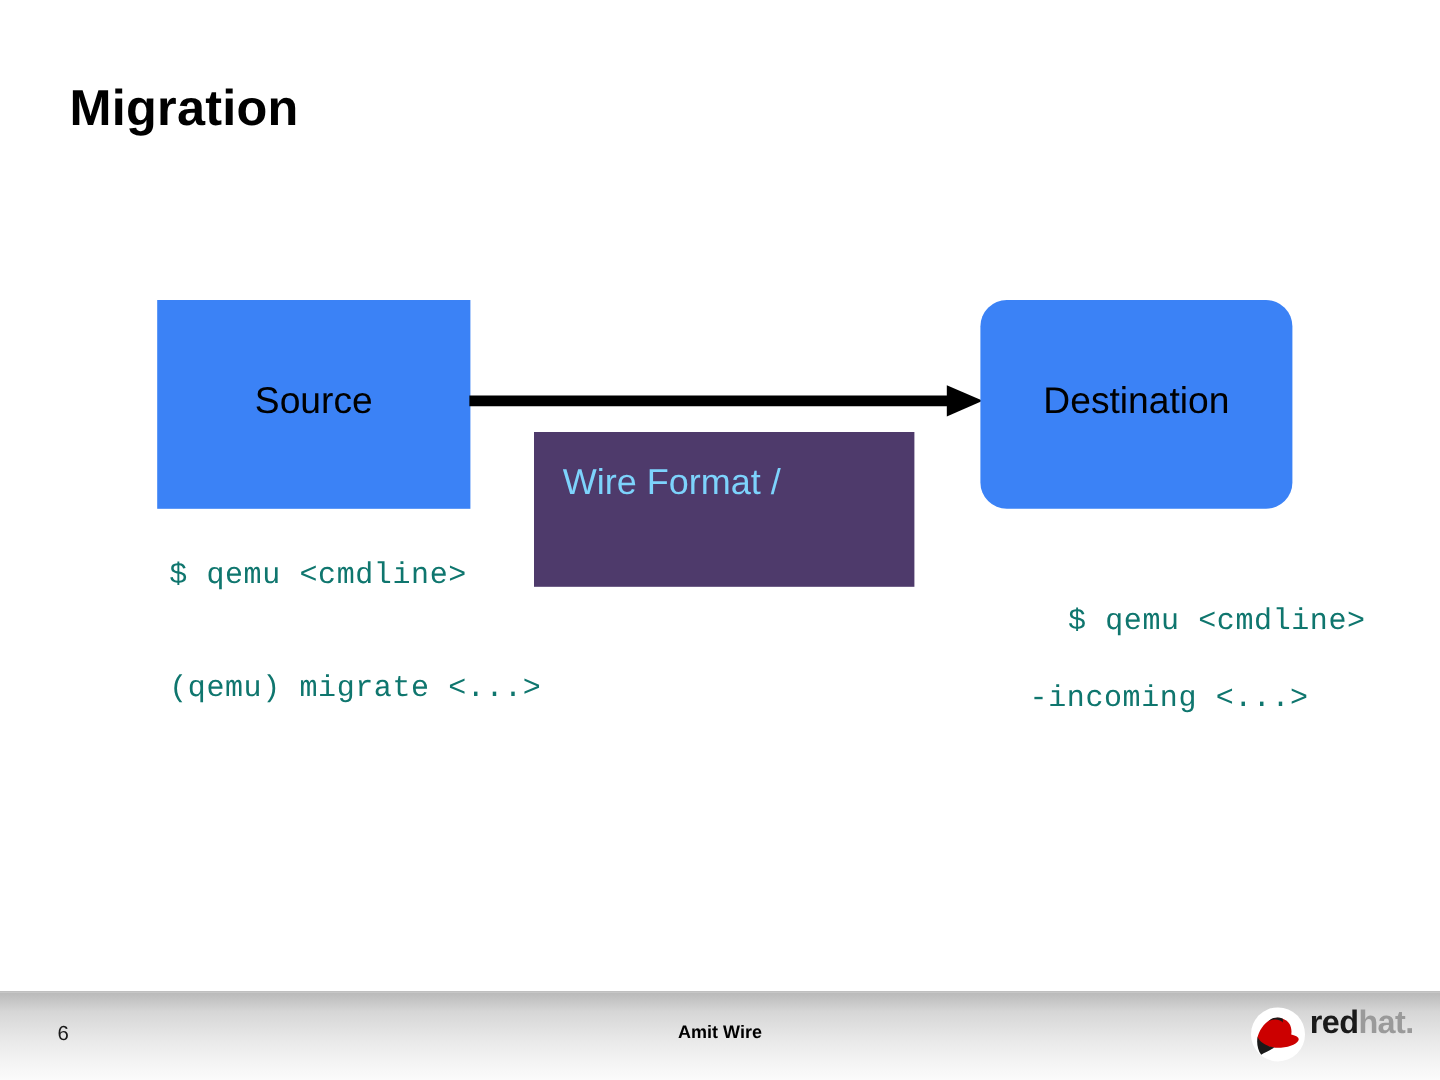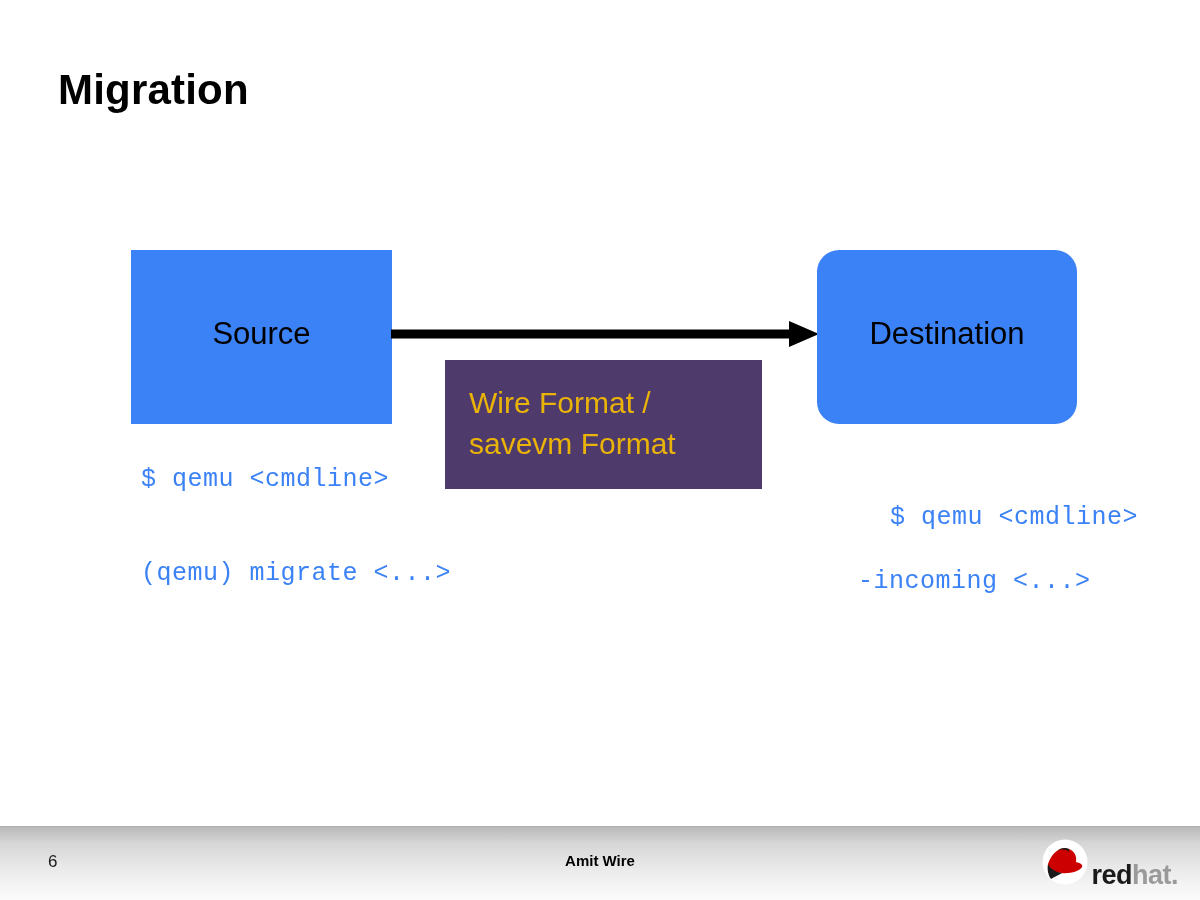--- a/index.html
+++ b/index.html
@@ -81,31 +81,31 @@
     left: 445px;
     top: 360px;
     width: 317px;
     height: 129px;
     background: #4e3a6b;
     box-sizing: border-box;
     padding: 22px 0 0 24px;
   }
   #wire-format-box .wf-line {
     font-size: 30px;
-    color: #eab308;
+    color: #7dd3fc;
     line-height: 41px;
     white-space: nowrap;
   }
 
   
   .cmd {
     position: absolute;
     font-family: "Liberation Mono", "DejaVu Sans Mono", monospace;
     font-size: 25px;
-    color: #3b82f6;
+    color: #0f766e;
     white-space: pre;
     line-height: 32px;
     letter-spacing: 0.5px;
   }
   #src-cmd-1 { left: 141px; top: 464px; }
   #src-cmd-2 { left: 141px; top: 558px; }
   #dst-cmd   { left: 828px; top: 470px; }
   #dst-cmd .cmd-indent { padding-left: 2ch; display: block; }
 
   
@@ -136,21 +136,21 @@
     font-weight: bold;
     color: #000000;
   }
   .footer-logo {
     position: absolute;
     right: 22px;
     top: 12px;
     width: 140px;
     height: 50px;
     display: flex;
-    align-items: flex-end;
+    align-items: flex-start;
     justify-content: flex-end;
   }
   .logo-mark { flex: 0 0 auto; }
   .logo-wordmark {
     font-size: 27px;
     font-weight: bold;
     letter-spacing: -0.5px;
     margin-left: 3px;
     line-height: 1;
   }
@@ -175,21 +175,20 @@
       <polygon points="398,1 428,14 398,27" fill="#000000"></polygon>
     </svg>
   </div>
 
   <div id="destination-box" class="node-box">
     <span class="node-label">Destination</span>
   </div>
 
   <div id="wire-format-box">
     <div class="wf-line">Wire Format /</div>
-    <div class="wf-line">savevm Format</div>
   </div>
 
   <div id="src-cmd-1" class="cmd">$ qemu &lt;cmdline&gt;</div>
   <div id="src-cmd-2" class="cmd">(qemu) migrate &lt;...&gt;</div>
 
   <div id="dst-cmd" class="cmd">
     <span>$ qemu &lt;cmdline&gt;</span>
     <span class="cmd-indent">-incoming &lt;...&gt;</span>
   </div>
 

